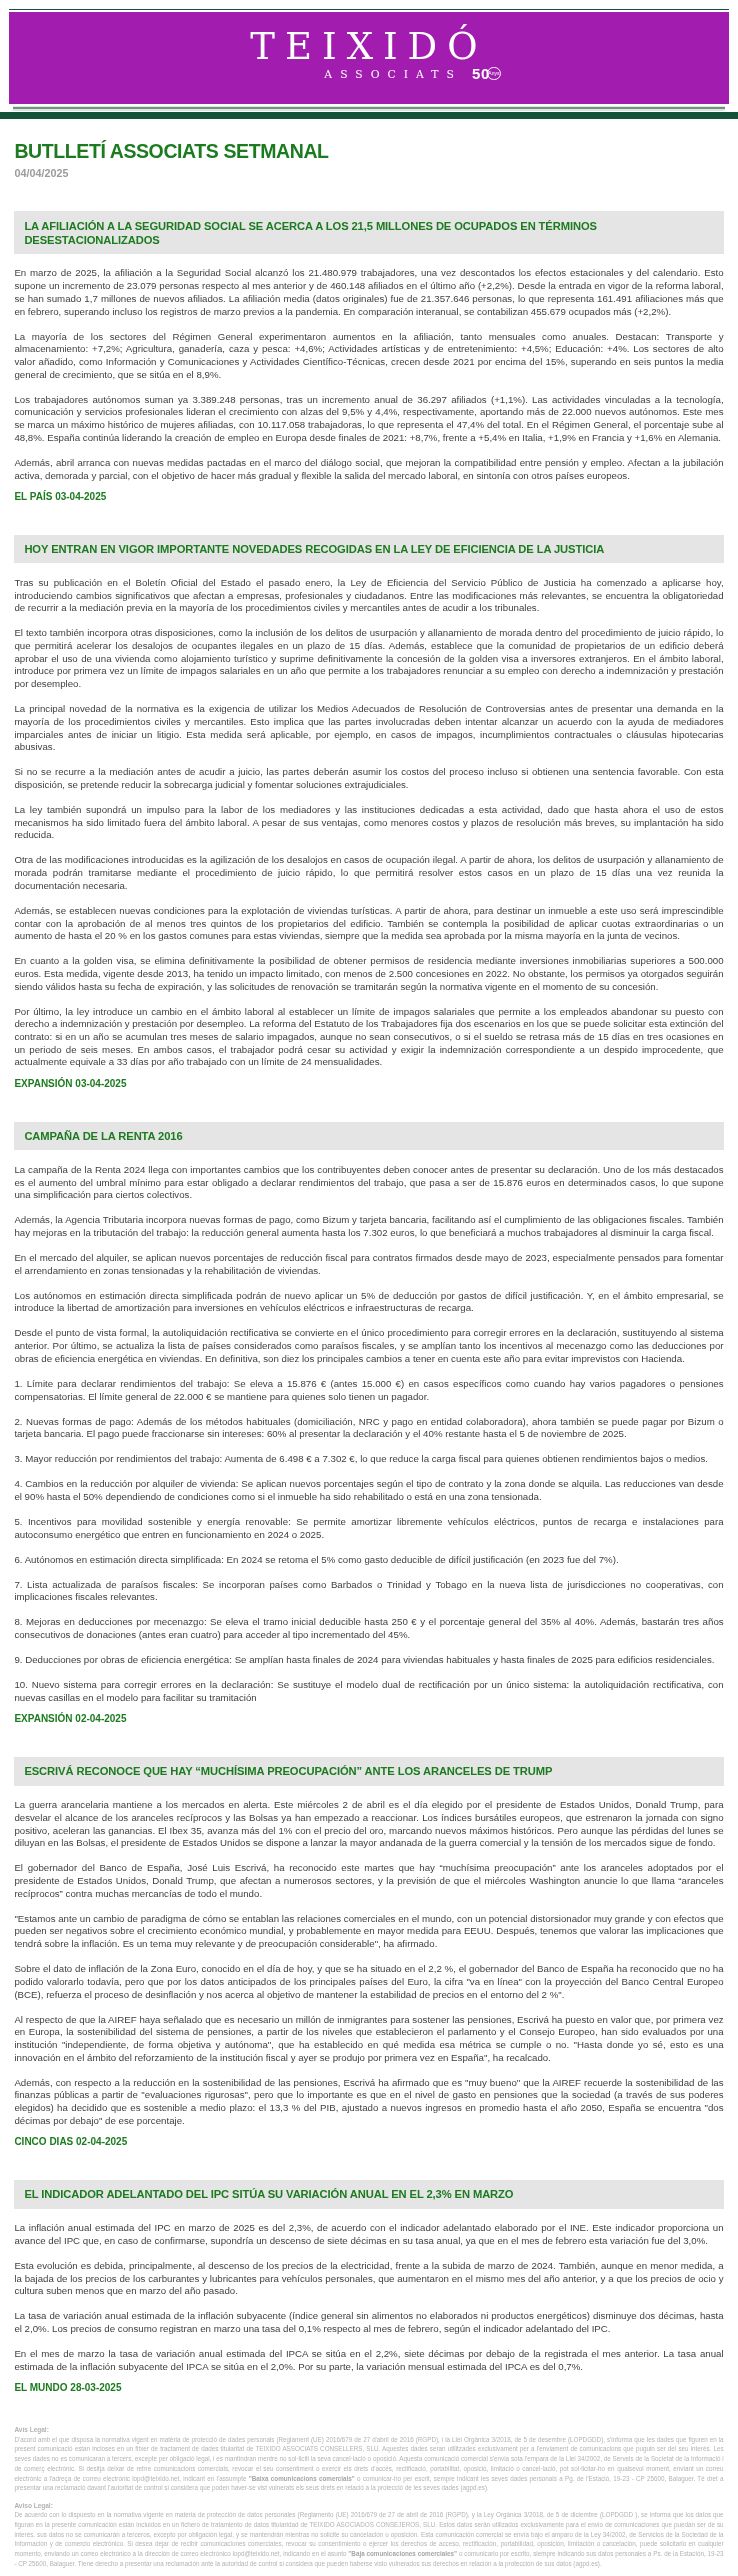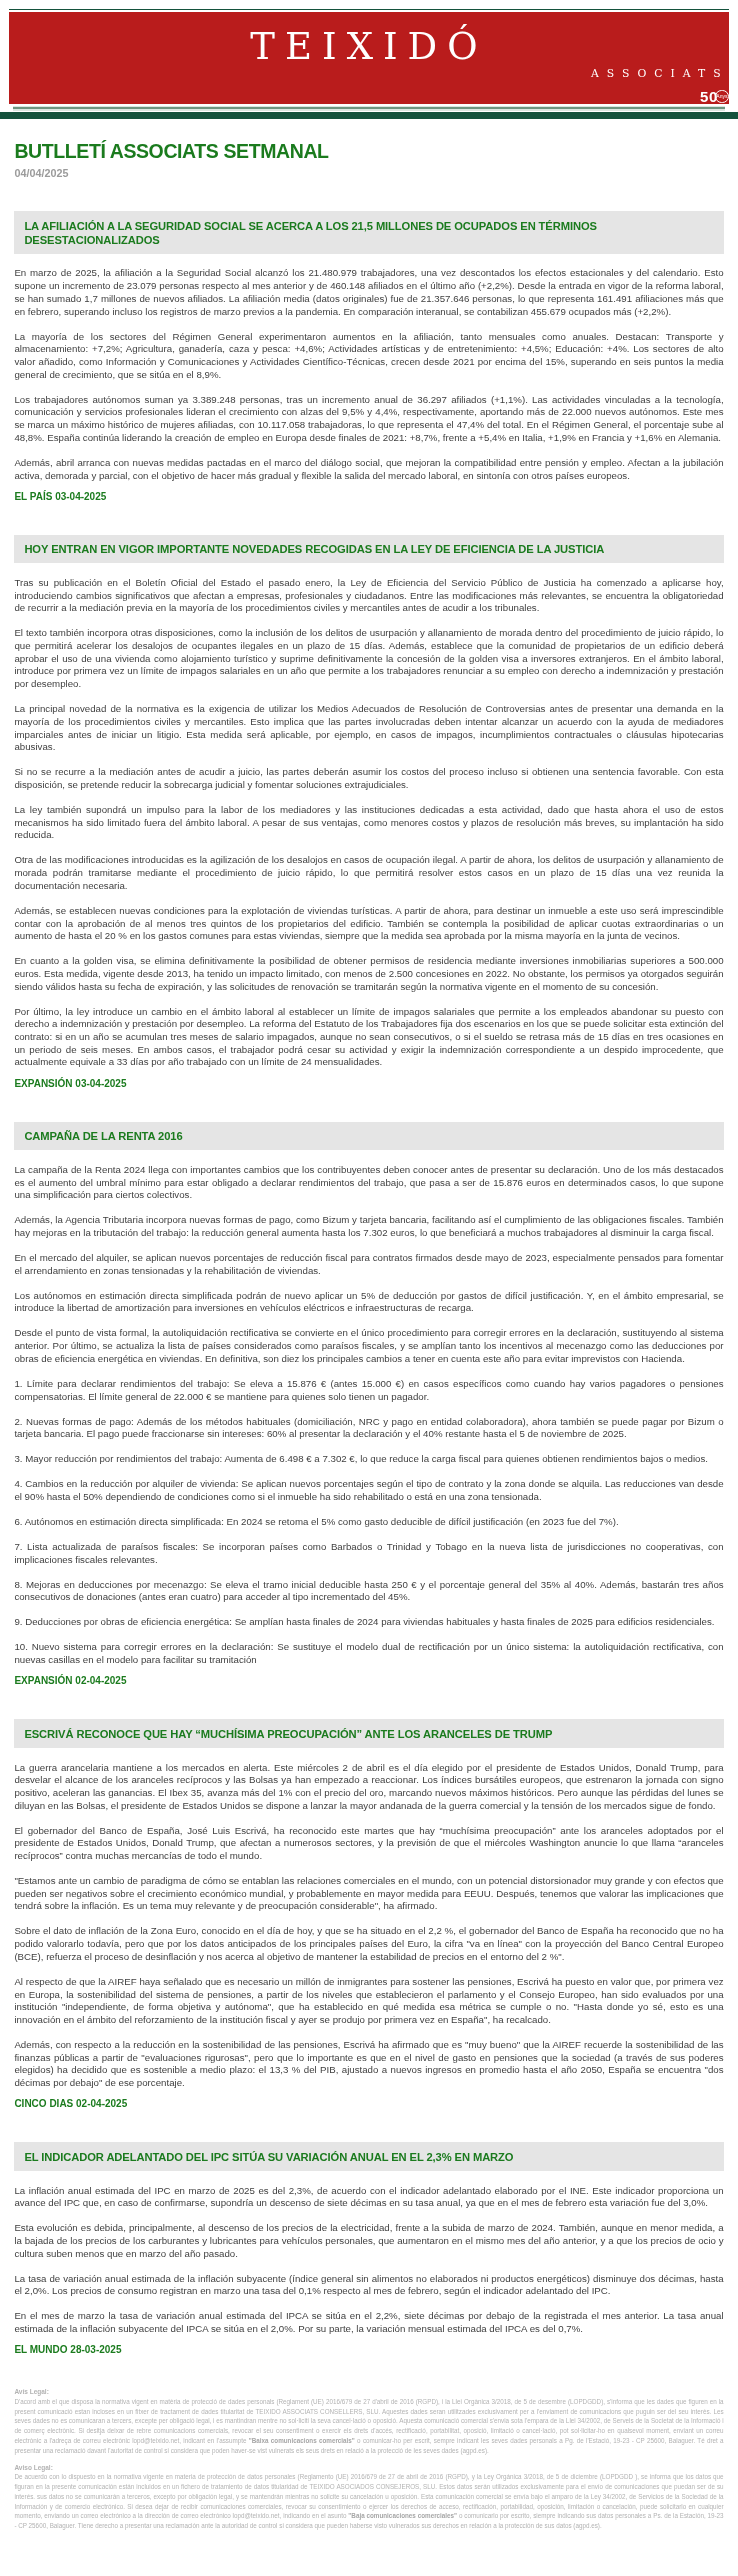--- a/index.html
+++ b/index.html
@@ -1,24 +1,24 @@
 <!DOCTYPE html>
 <html lang="es" style="font-size:11.5px"><head>
 <meta charset="utf-8">
 <title>Butlletí Informatiu Setmanal</title>
 <style>
   html,body { margin:0; padding:0; background:#ffffff; }
   body { width:738px; font-family:"Liberation Sans", sans-serif; color:#3f3f3f; }
 
   
   .top-rule { height:1.4px; background:#14523C; margin:8.7px 9.4px 2.2px 9.4px; }
-  .banner { background:#b91c1c; margin:0 9.4px; height:92px; position:relative; }
+  .banner { background:#a21caf; margin:0 9.4px; height:92px; position:relative; }
   .logo-wrap { position:absolute; left:0; right:0; top:16px; text-align:center; color:#ffffff; }
   .brand-title { font-family:"DejaVu Serif","Liberation Serif",serif; font-size:37px; letter-spacing:10px; font-weight:400; line-height:1; }
-  .brand-sub-row { display:flex; justify-content:center; align-items:flex-end; gap:10px; margin-top:1.4px;flex-direction:column; }
+  .brand-sub-row { display:flex; justify-content:center; align-items:flex-end; gap:10px; margin-top:1.4px; }
   .brand-subtitle { font-family:"DejaVu Serif","Liberation Serif",serif; font-size:10.8px; letter-spacing:8px; margin-left:87px; }
   .anniv { display:flex; align-items:flex-end; }
   .anniv-50 { font-size:15px; font-weight:bold; line-height:0.9; letter-spacing:0.7px; }
   .anniv-anys { font-size:5px; border:0.7px solid #ffffff; border-radius:50%; width:11.5px; height:11.5px; display:flex; align-items:center; justify-content:center; margin-left:-2.9px; margin-bottom:0.7px; }
   .stripe-a { height:1.4px; background:#dbe6e0; margin:1.4px 13px 0; }
   .stripe-b { height:2.2px; background:#6e9480; margin:0 13px; }
   .stripe-c { height:1.4px; background:#dbe6e0; margin:0 13px 1.4px; }
   .bottom-bar { height:6.5px; background:#14523C; }
 
   
@@ -98,20 +98,21 @@
           </div>
           <p class="body-par">La campaña de la Renta 2024 llega con importantes cambios que los contribuyentes deben conocer antes de presentar su declaración. Uno de los más destacados es el aumento del umbral mínimo para estar obligado a declarar rendimientos del trabajo, que pasa a ser de 15.876 euros en determinados casos, lo que supone una simplificación para ciertos colectivos.</p>
           <p class="body-par">Además, la Agencia Tributaria incorpora nuevas formas de pago, como Bizum y tarjeta bancaria, facilitando así el cumplimiento de las obligaciones fiscales. También hay mejoras en la tributación del trabajo: la reducción general aumenta hasta los 7.302 euros, lo que beneficiará a muchos trabajadores al disminuir la carga fiscal.</p>
           <p class="body-par">En el mercado del alquiler, se aplican nuevos porcentajes de reducción fiscal para contratos firmados desde mayo de 2023, especialmente pensados para fomentar el arrendamiento en zonas tensionadas y la rehabilitación de viviendas.</p>
           <p class="body-par">Los autónomos en estimación directa simplificada podrán de nuevo aplicar un 5% de deducción por gastos de difícil justificación. Y, en el ámbito empresarial, se introduce la libertad de amortización para inversiones en vehículos eléctricos e infraestructuras de recarga.</p>
           <p class="body-par">Desde el punto de vista formal, la autoliquidación rectificativa se convierte en el único procedimiento para corregir errores en la declaración, sustituyendo al sistema anterior. Por último, se actualiza la lista de países considerados como paraísos fiscales, y se amplían tanto los incentivos al mecenazgo como las deducciones por obras de eficiencia energética en viviendas. En definitiva, son diez los principales cambios a tener en cuenta este año para evitar imprevistos con Hacienda.</p>
           <p class="body-par">1. Límite para declarar rendimientos del trabajo: Se eleva a 15.876 € (antes 15.000 €) en casos específicos como cuando hay varios pagadores o pensiones compensatorias. El límite general de 22.000 € se mantiene para quienes solo tienen un pagador.</p>
           <p class="body-par">2. Nuevas formas de pago: Además de los métodos habituales (domiciliación, NRC y pago en entidad colaboradora), ahora también se puede pagar por Bizum o tarjeta bancaria. El pago puede fraccionarse sin intereses: 60% al presentar la declaración y el 40% restante hasta el 5 de noviembre de 2025.</p>
           <p class="body-par">3. Mayor reducción por rendimientos del trabajo: Aumenta de 6.498 € a 7.302 €, lo que reduce la carga fiscal para quienes obtienen rendimientos bajos o medios.</p>
           <p class="body-par">4. Cambios en la reducción por alquiler de vivienda: Se aplican nuevos porcentajes según el tipo de contrato y la zona donde se alquila. Las reducciones van desde el 90% hasta el 50% dependiendo de condiciones como si el inmueble ha sido rehabilitado o está en una zona tensionada.</p>
+          <p class="body-par">5. Incentivos para movilidad sostenible y energía renovable: Se permite amortizar libremente vehículos eléctricos, puntos de recarga e instalaciones para autoconsumo energético que entren en funcionamiento en 2024 o 2025.</p>
           <p class="body-par">6. Autónomos en estimación directa simplificada: En 2024 se retoma el 5% como gasto deducible de difícil justificación (en 2023 fue del 7%).</p>
           <p class="body-par">7. Lista actualizada de paraísos fiscales: Se incorporan países como Barbados o Trinidad y Tobago en la nueva lista de jurisdicciones no cooperativas, con implicaciones fiscales relevantes.</p>
           <p class="body-par">8. Mejoras en deducciones por mecenazgo: Se eleva el tramo inicial deducible hasta 250 € y el porcentaje general del 35% al 40%. Además, bastarán tres años consecutivos de donaciones (antes eran cuatro) para acceder al tipo incrementado del 45%.</p>
           <p class="body-par">9. Deducciones por obras de eficiencia energética: Se amplían hasta finales de 2024 para viviendas habituales y hasta finales de 2025 para edificios residenciales.</p>
           <p class="body-par">10. Nuevo sistema para corregir errores en la declaración: Se sustituye el modelo dual de rectificación por un único sistema: la autoliquidación rectificativa, con nuevas casillas en el modelo para facilitar su tramitación</p>
           <p class="source">EXPANSIÓN 02-04-2025</p>
         </section>
         <section class="section">
           <div class="section-bar">
             <h2>ESCRIVÁ RECONOCE QUE HAY “MUCHÍSIMA PREOCUPACIÓN” ANTE LOS ARANCELES DE TRUMP</h2>

